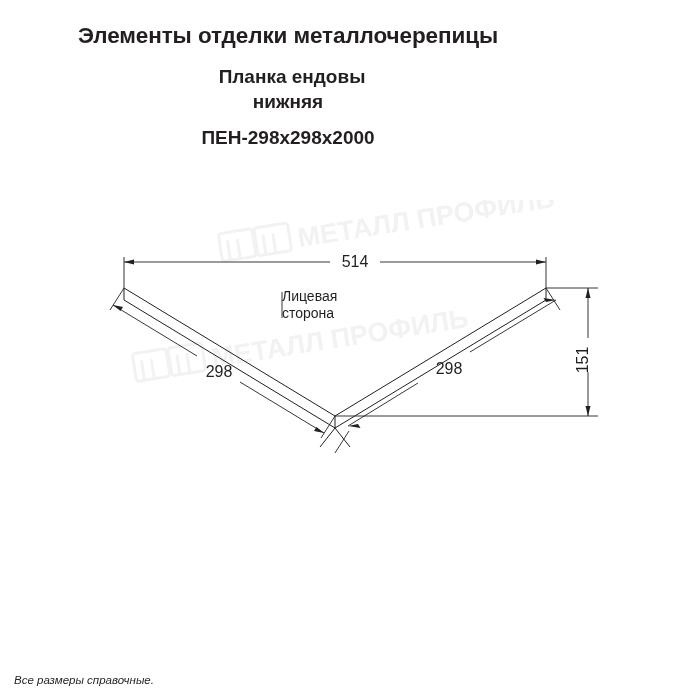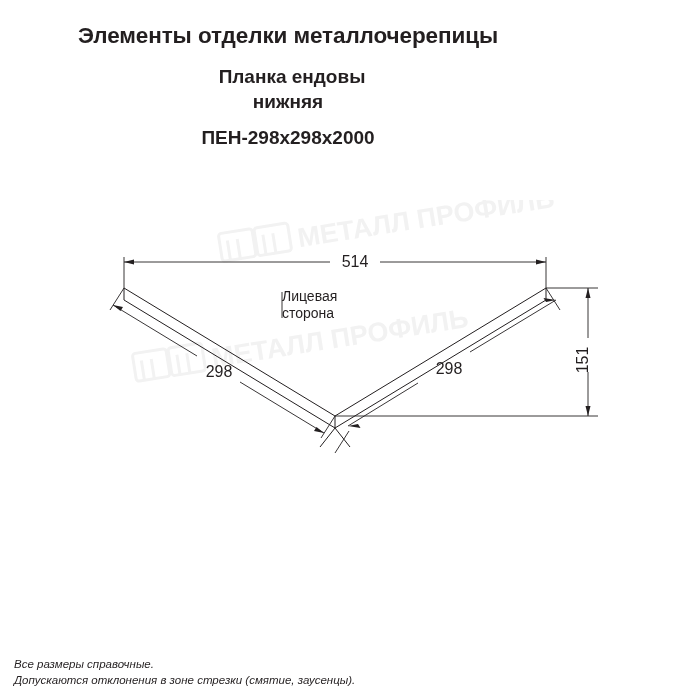--- a/index.html
+++ b/index.html
@@ -172,16 +172,15 @@
         <line x1="282" y1="118" x2="282" y2="92"></line>
       </g>
       <text x="282" y="101" font-size="14" fill="#231f20" font-family="Liberation Sans, sans-serif">Лицевая</text>
       <text x="282" y="118" font-size="14" fill="#231f20" font-family="Liberation Sans, sans-serif">сторона</text>
 
     </svg>
   </div>
 
   <div class="footnotes">
     <div>Все размеры справочные.</div>
-    <div>Допускаются отклонения в зоне стрезки (смятие, заусенцы).</div>
   </div>
 
 </div>
 
 </body></html>

